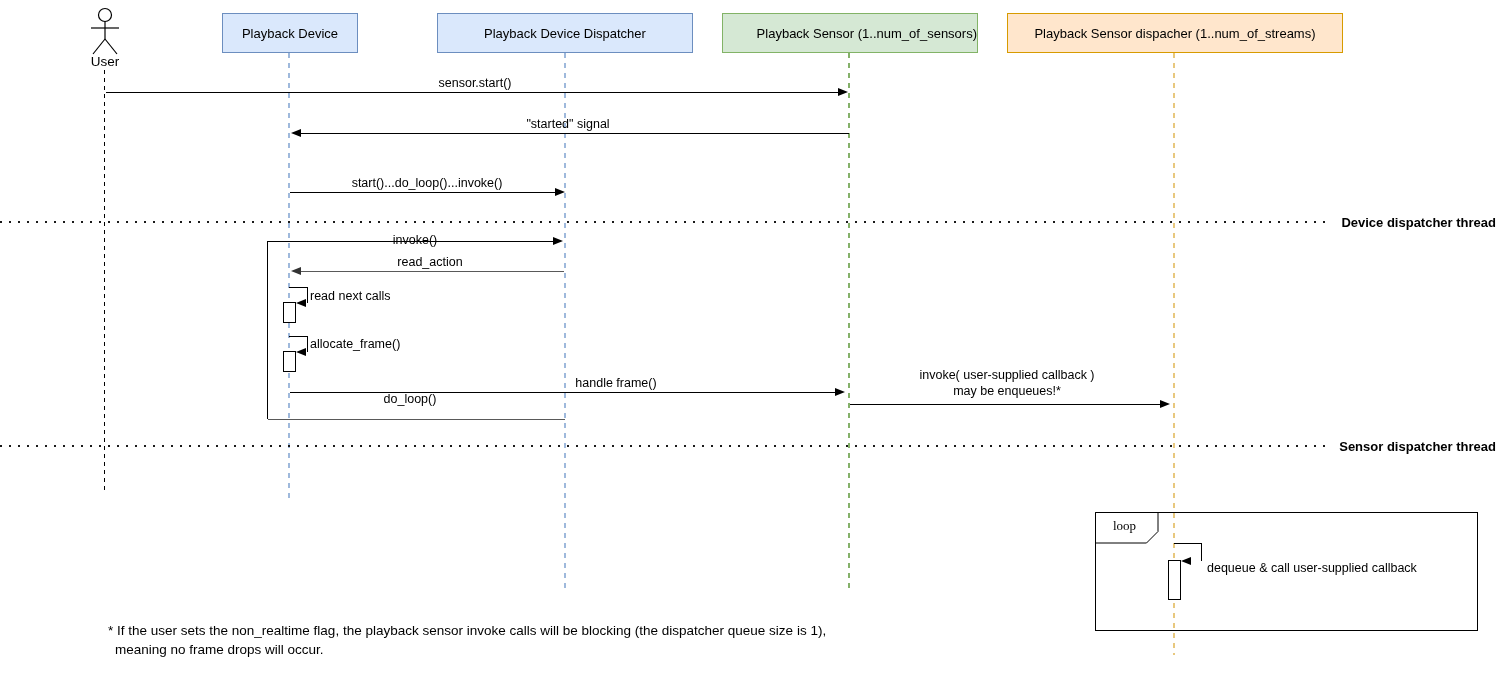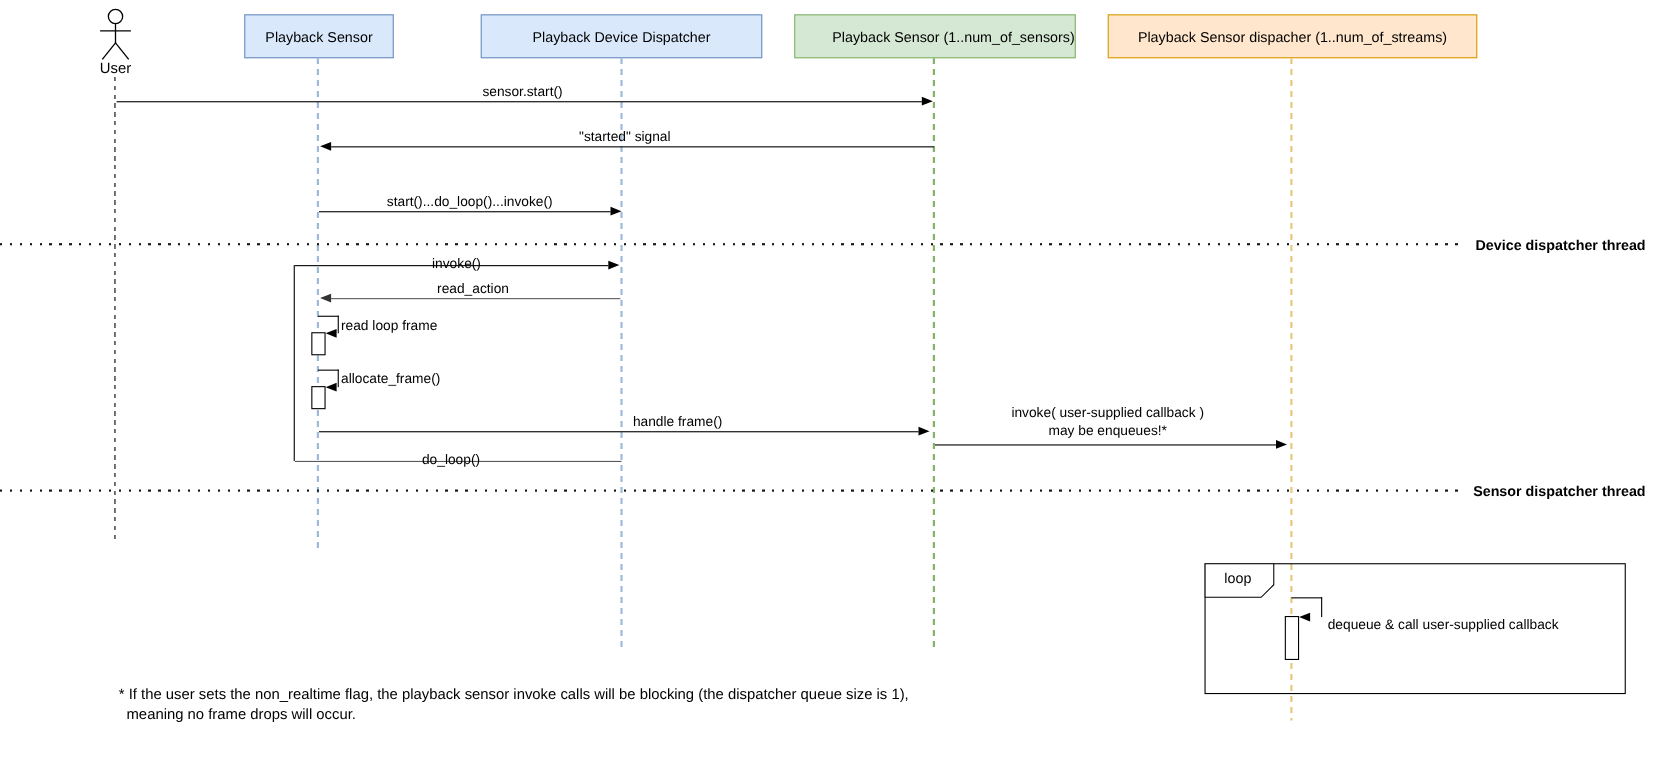--- a/index.html
+++ b/index.html
@@ -49,21 +49,21 @@
   <svg class="abs" style="left:88px;top:6px;" width="34" height="52" viewBox="0 0 34 52">
     <circle cx="17" cy="9" r="6.5" fill="none" stroke="#000" stroke-width="1.2"></circle>
     <line x1="17" y1="15.5" x2="17" y2="33" stroke="#000" stroke-width="1.2"></line>
     <line x1="3" y1="22" x2="31" y2="22" stroke="#000" stroke-width="1.2"></line>
     <line x1="17" y1="33" x2="5" y2="48" stroke="#000" stroke-width="1.2"></line>
     <line x1="17" y1="33" x2="29" y2="48" stroke="#000" stroke-width="1.2"></line>
   </svg>
   <div class="mlbl" style="left:105px;top:54px;font-size:13.5px;">User</div>
 
   <div class="pbox p-blue" style="left:222px;width:136px;">
-    <span>Playback Sensor</span>
+    <span>Playback Device</span>
   </div>
   <div class="pbox p-blue" style="left:437px;width:256px;">
     <span>Playback Device Dispatcher</span>
   </div>
   <div class="pbox p-green" style="left:722px;width:256px;">
     <span>Playback Sensor (1..num_of_sensors)</span>
   </div>
   <div class="pbox p-orange" style="left:1007px;width:336px;">
     <span>Playback Sensor dispacher (1..num_of_streams)</span>
   </div>
@@ -92,49 +92,49 @@
   <div class="ah-r" style="left:553px;top:237px;"></div>
   <div class="mlbl" style="left:415px;top:233px;">invoke()</div>
 
   <div class="ah-l" style="left:291px;top:267px;border-right-color:#333;"></div>
   <div class="msg gray" style="left:301px;top:271px;width:263px;"></div>
   <div class="mlbl" style="left:430px;top:255px;">read_action</div>
 
   <div class="selfcall" style="left:289px;top:287px;width:19px;height:16px;"></div>
   <div class="ah-l" style="left:296px;top:299px;"></div>
   <div class="activation" style="left:283px;top:302px;width:13px;height:21px;"></div>
-  <div class="mlbl-l" style="left:310px;top:289px;">read loop frame</div>
+  <div class="mlbl-l" style="left:310px;top:289px;">read next calls</div>
 
   <div class="selfcall" style="left:289px;top:336px;width:19px;height:16px;"></div>
   <div class="ah-l" style="left:296px;top:348px;"></div>
   <div class="activation" style="left:283px;top:351px;width:13px;height:21px;"></div>
   <div class="mlbl-l" style="left:310px;top:337px;">allocate_frame()</div>
 
   <div class="msg" style="left:290px;top:392px;width:545px;"></div>
   <div class="ah-r" style="left:835px;top:388px;"></div>
   <div class="mlbl" style="left:572px;top:376px;margin-left:44px;">handle frame()</div>
 
   <div class="msg gray" style="left:268px;top:419px;width:297px;"></div>
-  <div class="mlbl" style="left:410px;top:411px;">do_loop()</div>
+  <div class="mlbl" style="left:410px;top:392px;">do_loop()</div>
 
   <div class="msg" style="left:850px;top:404px;width:310px;"></div>
   <div class="ah-r" style="left:1160px;top:400px;"></div>
   <div class="mlbl" style="left:1007px;top:368px;">invoke( user-supplied callback )</div>
   <div class="mlbl" style="left:1007px;top:384px;">may be enqueues!*</div>
 
   <div class="divider" style="left:0;top:221px;width:1326px;"></div>
   <div class="divlbl" style="right:13px;top:215px;">Device dispatcher thread</div>
   <div class="divider" style="left:0;top:445px;width:1326px;"></div>
   <div class="divlbl" style="right:13px;top:439px;">Sensor dispatcher thread</div>
 
   <div class="frag" style="left:1095px;top:512px;width:383px;height:119px;"></div>
   <svg class="abs" style="left:1095px;top:512px;" width="64" height="32" viewBox="0 0 64 32">
     <path d="M0.5,0.5 H63 V19.5 L51.5,31 H0.5 Z" fill="#fff" stroke="#000" stroke-width="1"></path>
   </svg>
-  <div class="fraglbl" style="left:1113px;top:518px;">loop</div>
+  <div class="fraglbl" style="left:1113px;top:518px;font-family:Liberation Serif, serif;">loop</div>
 
   <div class="selfcall" style="left:1174px;top:543px;width:28px;height:18px;"></div>
   <div class="ah-l" style="left:1181px;top:557px;"></div>
   <div class="activation" style="left:1168px;top:560px;width:13px;height:40px;"></div>
   <div class="mlbl-l" style="left:1207px;top:561px;">dequeue &amp; call user-supplied callback</div>
 
   <div class="footnotes" style="left:108px;top:622px;">
     <div>* If the user sets the non_realtime flag, the playback sensor invoke calls will be blocking (the dispatcher queue size is 1),</div>
     <div class="fn-indent">meaning no frame drops will occur.</div>
   </div>

